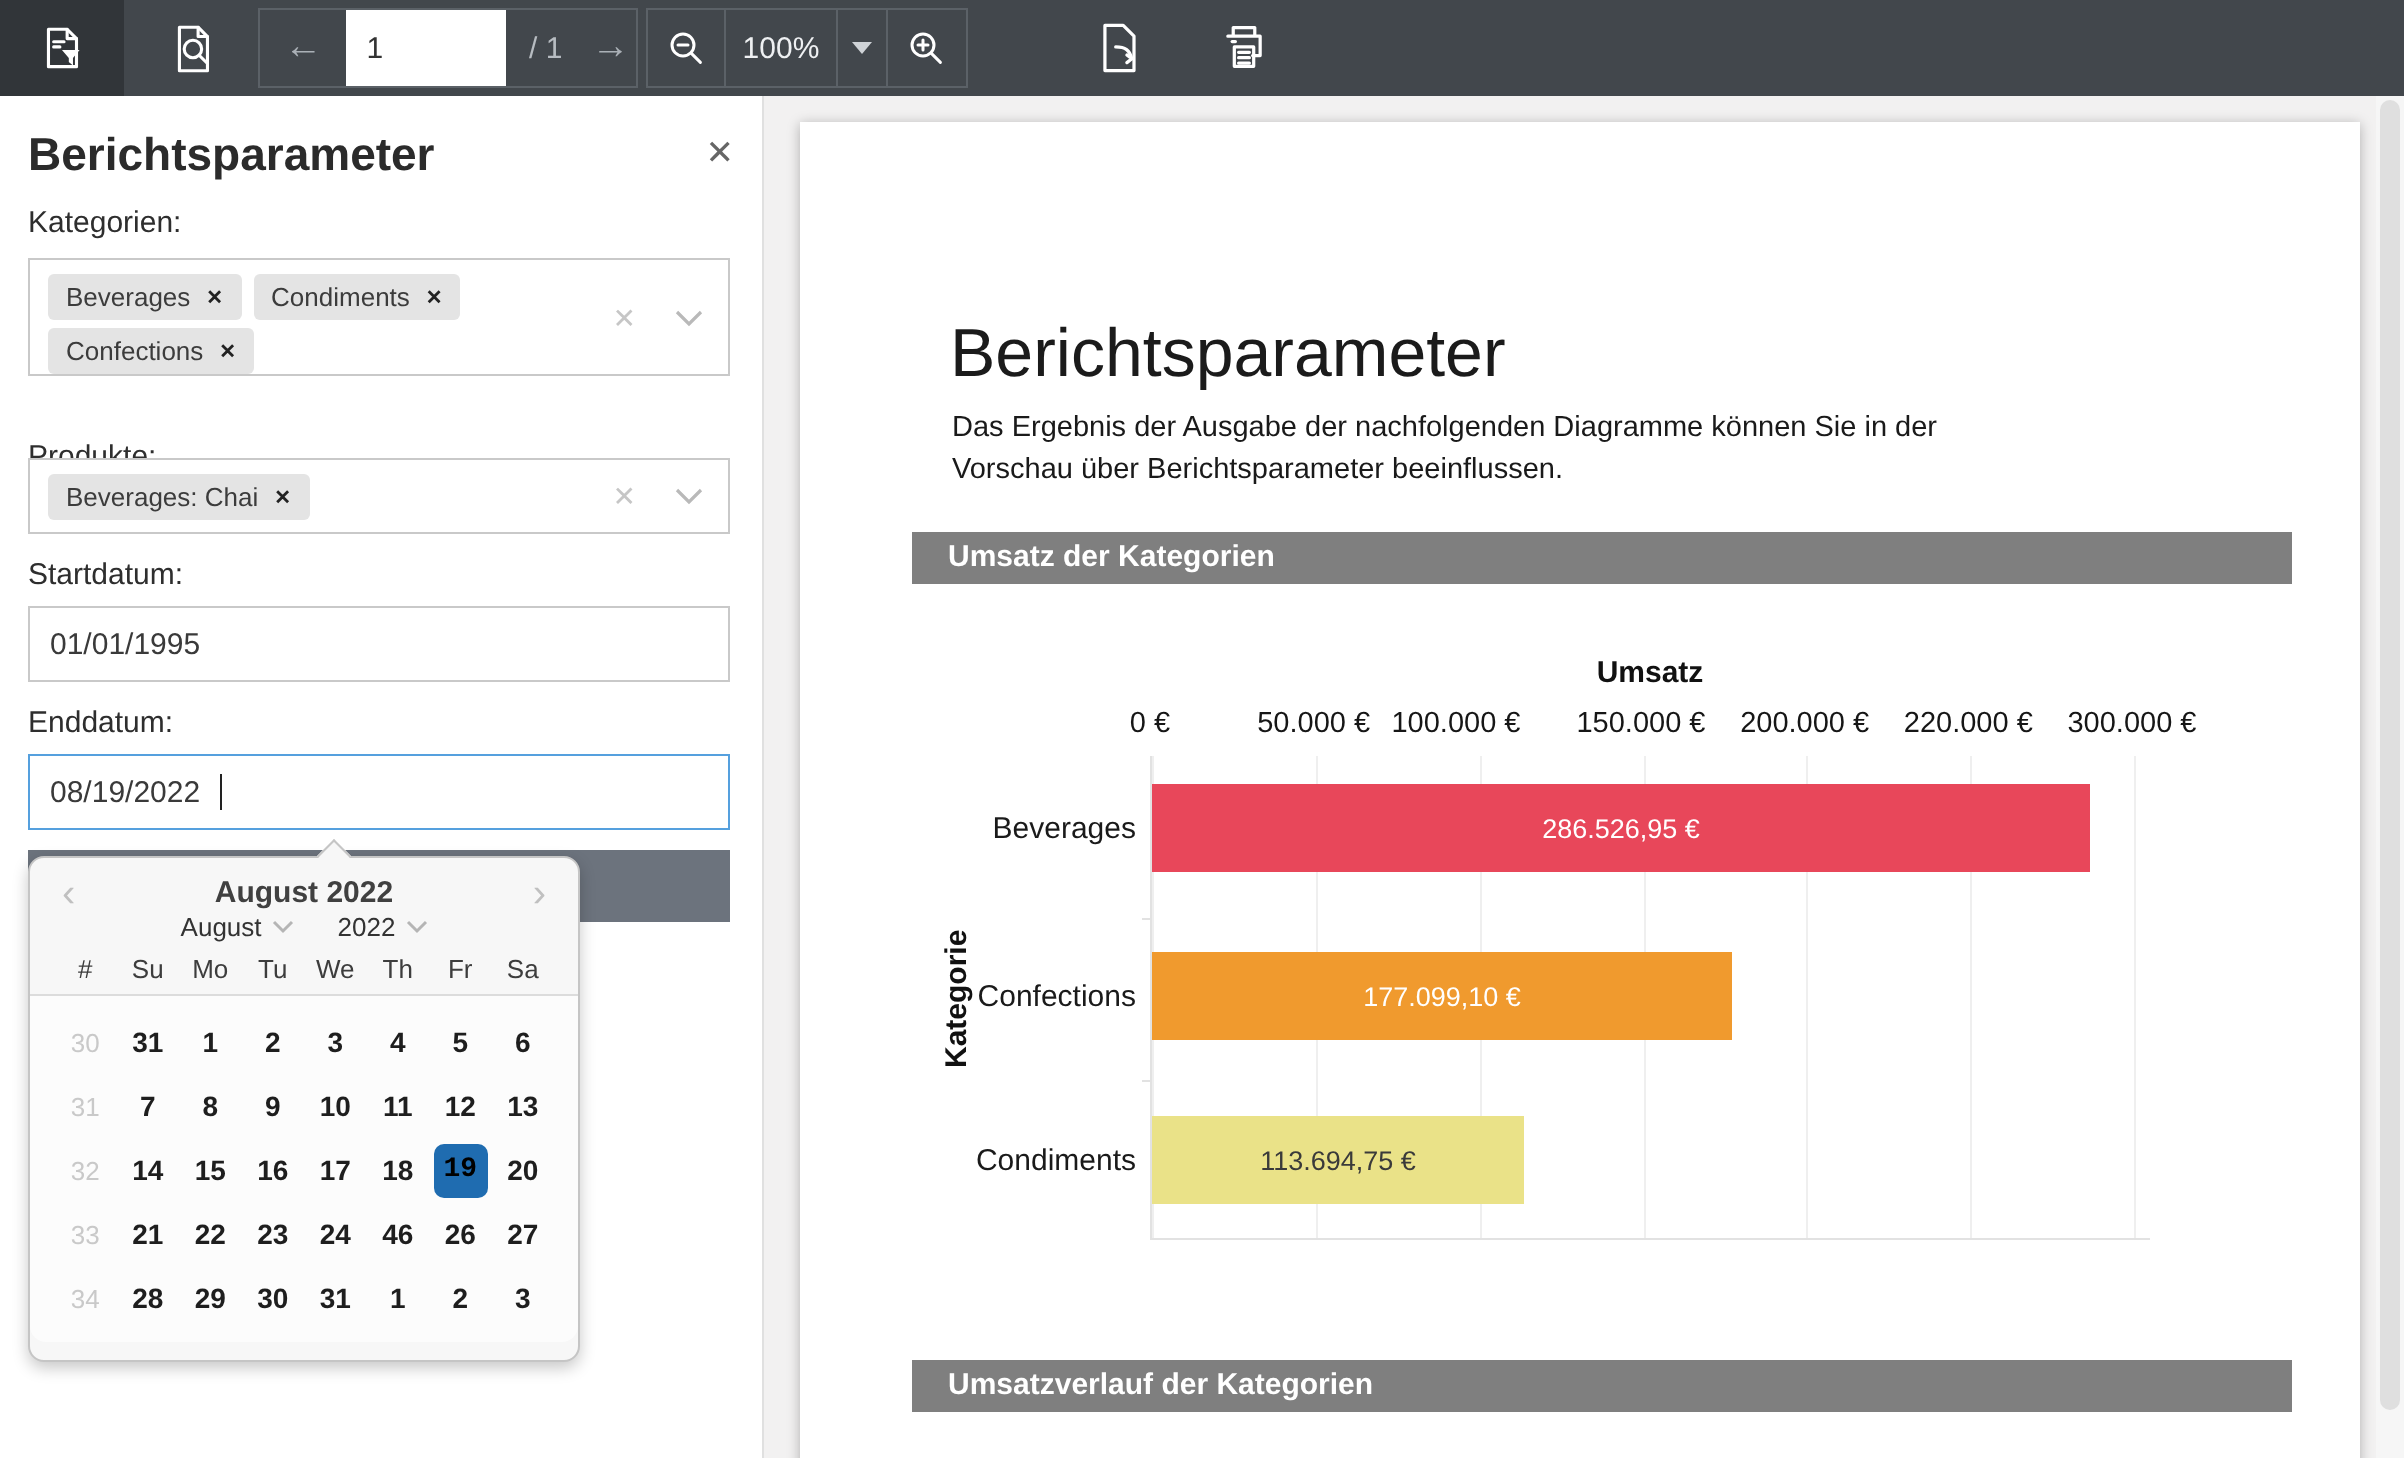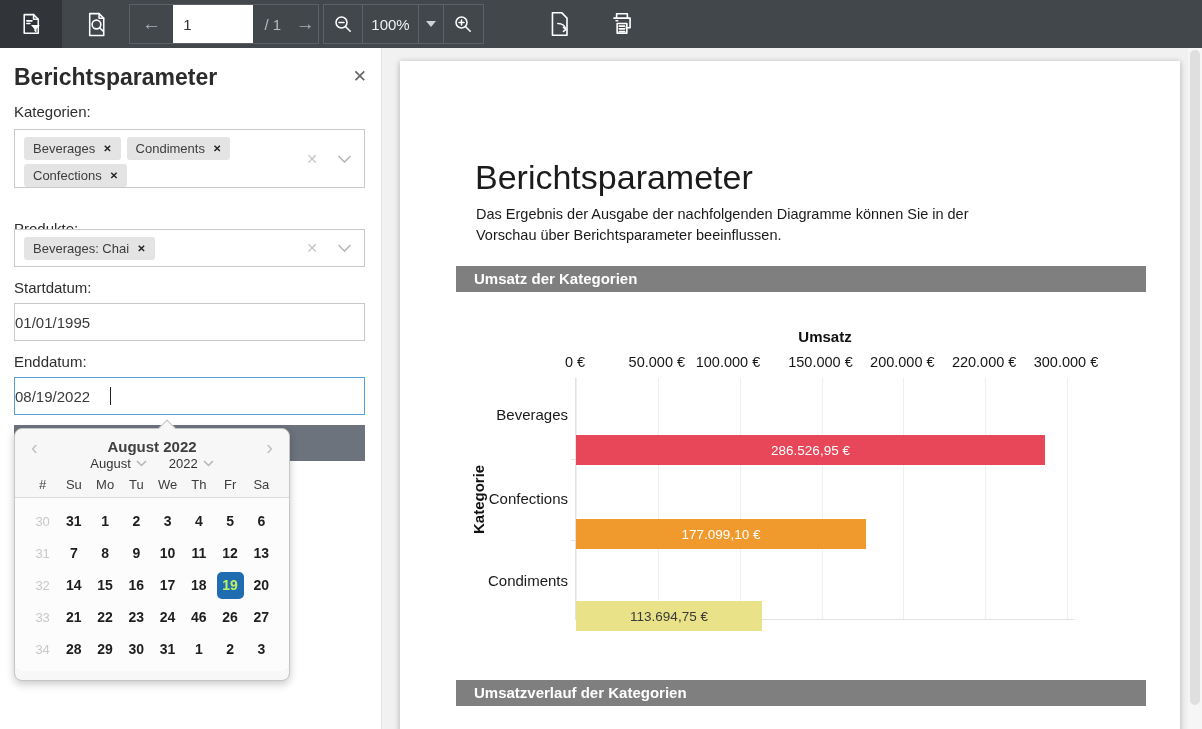--- a/index.html
+++ b/index.html
@@ -45,21 +45,21 @@
     background:#fff; display:flex; flex-wrap:wrap; align-content:flex-start;
     gap:4px 6px; padding:7px 70px 7px 9px; }
   .tag { display:inline-flex; align-items:center; gap:8px; background:#e4e4e4;
     border-radius:3px; padding:3px 9px; font-size:13px; color:#3c3c3c; cursor:default; height:23px;}
   .tag .rm { font-size:10px; font-weight:700; color:#222; cursor:pointer; }
   .ms-clear { position:absolute; right:46px; top:50%; transform:translateY(-50%);
     color:#c6c6c6; font-size:14px; border:none; background:none; cursor:pointer; }
   .ms-chev { position:absolute; right:12px; top:50%; transform:translateY(-50%);
     border:none; background:none; cursor:pointer; display:flex; }
   .dinput { position:absolute; left:14px; right:16px; height:38px; border:1px solid #c9c9c9;
-    font-size:15px; color:#3a3a3a; font-family:inherit; outline:none; }
+    font-size:15px; color:#3a3a3a; padding-left:10px; font-family:inherit; outline:none; }
   .dinput.focused { border:1px solid #55a0de; }
   .caret-mark { position:absolute; left:96px; top:10px; width:1px; height:18px; background:#222; }
   .preview-btn { position:absolute; left:14px; right:16px; top:377px; height:36px;
     background:#6c737d; border:none; cursor:pointer; }
 
   
   .calendar { position:absolute; left:14px; top:380px; width:276px; height:253px;
     background:#f7f7f7; border:1px solid #c5c5c5; border-radius:8px;
     box-shadow:0 3px 8px rgba(0,0,0,.22); z-index:5; }
   .cal-caret { position:absolute; top:-7px; left:146px; width:12px; height:12px;
@@ -74,22 +74,22 @@
   .cal-select { display:flex; align-items:center; gap:5px; font-size:13px; color:#333; cursor:pointer; }
   .cal-dow { display:grid; grid-template-columns:repeat(8,1fr); padding:6px 12px 5px 12px;
     border-bottom:1px solid #dcdcdc; }
   .cal-dow span { text-align:center; font-size:13px; color:#3d3d3d; }
   .cal-grid { display:grid; grid-template-columns:repeat(8,1fr);
     grid-auto-rows:32px; padding:7px 12px 6px 12px; background:#fcfcfc;
     border-radius:0 0 8px 8px; align-items:center; }
   .cal-grid .wk { text-align:center; font-size:13px; color:#c9c9c9; }
   .cal-grid .day { display:flex; align-items:center; justify-content:center;
     font-size:14px; font-weight:700; color:#1e1e1e; cursor:pointer; height:27px; }
-  .cal-grid .day.sel { background:#1f6cb0; color:#bef264; border-radius:5px;
-    width:27px; justify-self:center; }
+  .cal-grid .day.sel { background:#1f6cb0; color:#000000; border-radius:5px;
+    width:27px; justify-self:center;font-family:Liberation Mono, monospace; }
 
   
   .previewarea { position:absolute; left:382px; top:48px; right:0; bottom:0;
     background:#f2f1f1; overflow:hidden; }
   .page { position:absolute; left:18px; top:13px; width:780px; height:960px;
     background:#fff; box-shadow:0 1px 6px rgba(0,0,0,.28); }
   .doc-title { position:absolute; left:75px; top:97px; font-size:34px; font-weight:300;
     color:#1b1b1b; letter-spacing:0; }
   .doc-desc { position:absolute; left:76px; top:143px; width:545px; font-size:14.5px;
     line-height:21px; color:#1a1a1a; }
@@ -98,22 +98,22 @@
   .band1 { top:205px; } .band2 { top:619px; }
   .chart-title { position:absolute; left:175px; top:267px; width:500px; text-align:center;
     font-size:15px; font-weight:700; color:#111; }
   .ticks { position:absolute; left:175px; top:293px; width:500px; height:18px; }
   .ticks span { position:absolute; transform:translateX(-50%); white-space:nowrap;
     font-size:14.5px; color:#161616; }
   .plot { position:absolute; left:175px; top:317px; width:500px; height:242px;
     border-left:1px solid #e2e2e2; border-bottom:1px solid #e2e2e2; }
   .gridline { position:absolute; top:0; bottom:0; width:1px; background:#efefef; }
   .htick { position:absolute; left:-5px; width:5px; height:1px; background:#e2e2e2; }
-  .bar { position:absolute; left:0; height:30px; display:flex; align-items:center;
-    justify-content:center; font-size:13.5px;margin-top:43px; }
+  .bar { position:absolute; left:0; height:44px; display:flex; align-items:center;
+    justify-content:center; font-size:13.5px; }
   .cat-label { position:absolute; left:0; width:168px; text-align:right; font-size:15px;
     color:#1a1a1a; line-height:46px; height:46px; }
   .ylabel { position:absolute; left:70px; top:317px; height:242px; width:18px;
     writing-mode:vertical-rl; transform:rotate(180deg); text-align:center;
     font-size:15px; font-weight:700; color:#111; }
 
   
   .vscroll { position:absolute; right:0; top:0; width:14px; height:100%; background:#f6f6f6; }
   .vscroll .thumb { position:absolute; left:2px; right:2px; top:2px; height:655px;
     background:#dfdfdf; border-radius:6px; }

